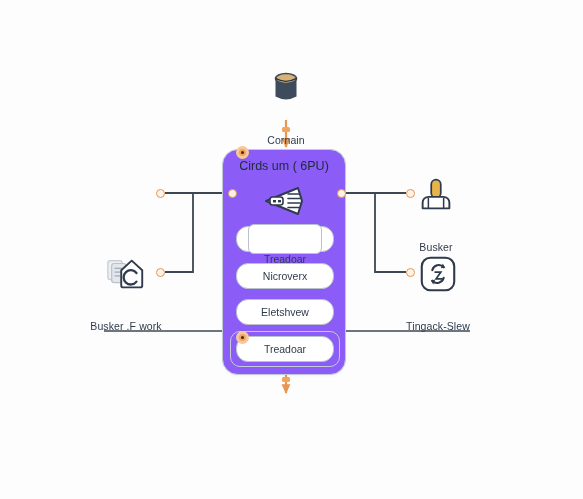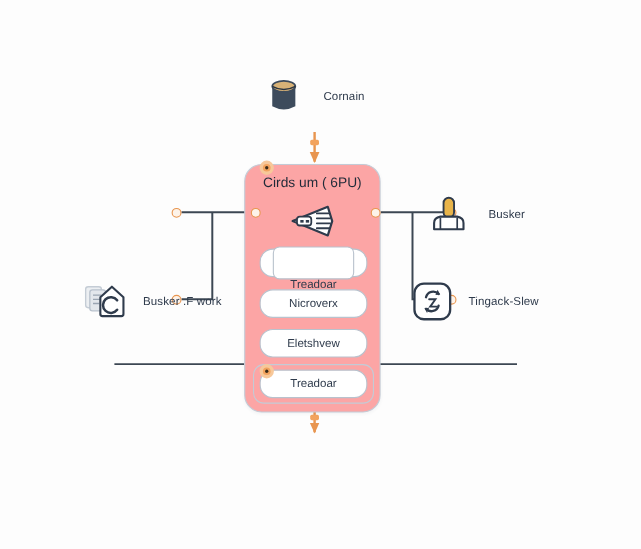--- a/index.html
+++ b/index.html
@@ -24,55 +24,55 @@
     width: 583px;
     height: 499px;
     pointer-events: none;
   }
 
   
   .node {
     position: absolute;
     width: 104px;
     display: flex;
-    flex-direction: row;
+    flex-direction: column;
     align-items: center;
-    gap: 12px;
+    gap: 24px;
   }
   .node .glyph {
     width: 48px;
     height: 44px;
     display: flex;
     align-items: center;
     justify-content: center;
   }
   .node .cap {
     font-size: 10.5px;
     color: #2f3b4c;
     letter-spacing: .1px;
     text-align: center;
     white-space: nowrap;
   }
   #node-cornain   { left: 234px; top: 66px; }
   #node-polobow   { left: 78px;  top: 173px; }
   #node-regal     { left: 74px;  top: 252px; }
   #node-busker    { left: 384px; top: 173px; }
-  #node-tingack   { left: 372px; top: 252px; }
+  #node-tingack   { left: 386px; top: 252px; }
   #node-refecation{ left: 234px; top: 393px; }
 
   
   #container {
     position: absolute;
     left: 222px;
     top: 149px;
     width: 122px;
     height: 224px;
     border: 1.4px solid #c3cbd6;
     border-radius: 16px;
-    background: #fca5a5;
+    background: #8b5cf6;
     box-shadow: 0 1px 3px rgba(40,55,75,.05);
   }
   #container-title {
     position: absolute;
     left: 0;
     top: 9px;
     width: 122px;
     text-align: center;
     font-size: 12.5px;
     color: #1f2a38;

